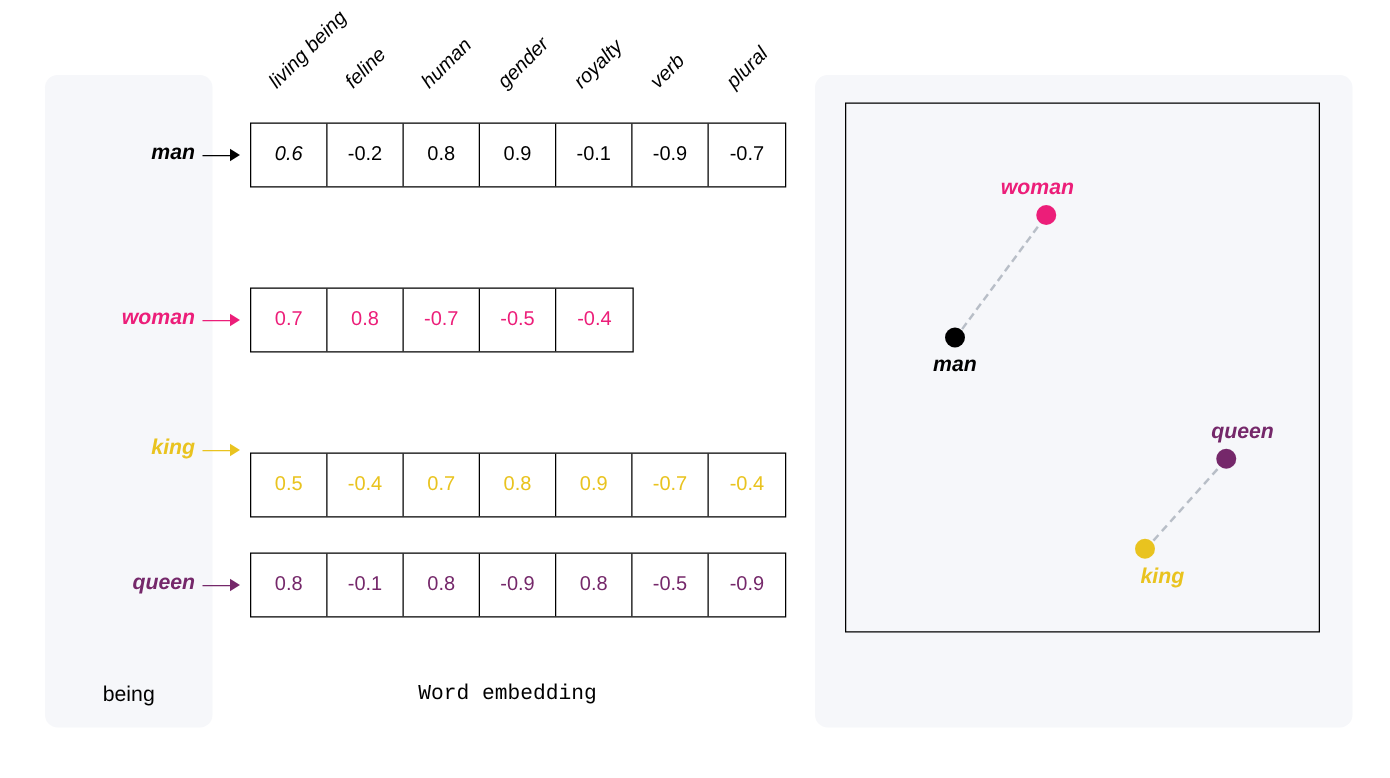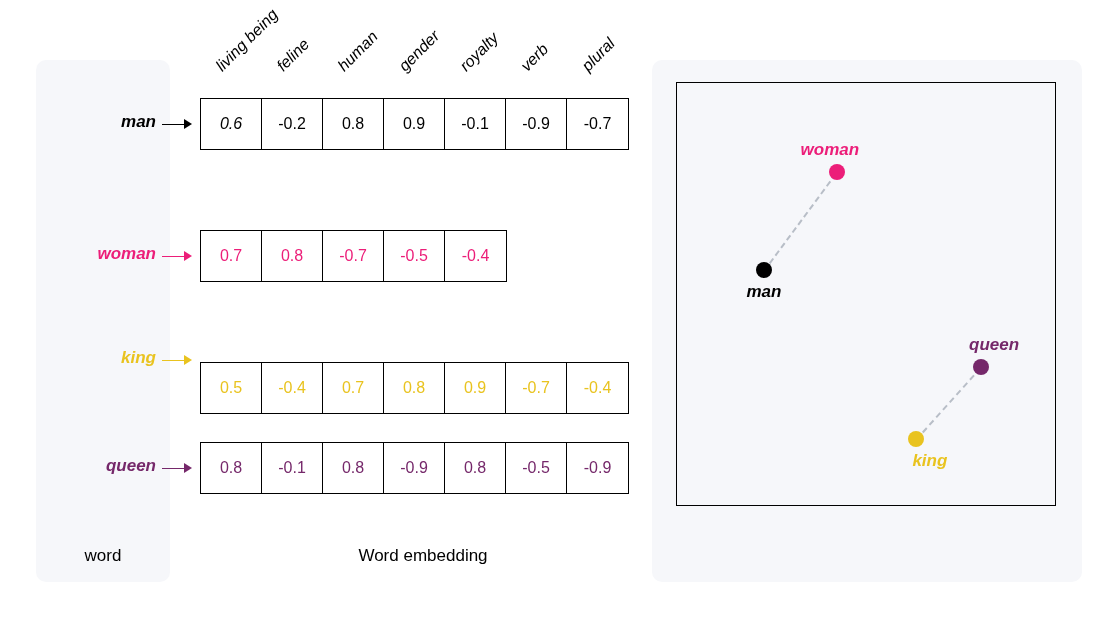--- a/index.html
+++ b/index.html
@@ -136,22 +136,22 @@
       <span class="dim" style="left: 83px; top: 57px;">feline</span>
       <span class="dim" style="left: 144px; top: 57px;">human</span>
       <span class="dim" style="left: 205px; top: 57px;">gender</span>
       <span class="dim" style="left: 266px; top: 57px;">royalty</span>
       <span class="dim" style="left: 327px; top: 57px;">verb</span>
       <span class="dim" style="left: 388px; top: 57px;">plural</span>
     </div>
 
   <div id="rows-anchor"></div>
 
-  <div class="caption" style="left:36px; width:134px;">word</div>
-  <div class="caption" style="left:208px; width:430px;">Word embedding</div>
+  <div class="caption" style="left:36px; width:134px;">being</div>
+  <div class="caption" style="left:191px; width:430px;font-family:Liberation Mono, monospace;">Word embedding</div>
 
   <div class="viz-box" id="viz-box">
       <div class="dashline" style="left: 87.4px; top: 186.56px; width: 121.338px; transform: rotate(-53.4852deg);"></div>
       <div class="dashline" style="left: 239.4px; top: 356.16px; width: 96.792px; transform: rotate(-48.1325deg);"></div>
       <div class="pt" style="left: 87.4px; top: 186.56px; background: rgb(0, 0, 0);"></div>
       <div class="pt-label" style="color: rgb(0, 0, 0); left: 69.4px; top: 198.56px;">man</div>
       <div class="pt" style="left: 159.6px; top: 89.04px; background: rgb(236, 30, 121);"></div>
       <div class="pt-label" style="color: rgb(236, 30, 121); left: 123.6px; top: 57.04px;">woman</div>
       <div class="pt" style="left: 239.4px; top: 356.16px; background: rgb(233, 195, 31);"></div>
       <div class="pt-label" style="color: rgb(233, 195, 31); left: 235.4px; top: 368.16px;">king</div>

